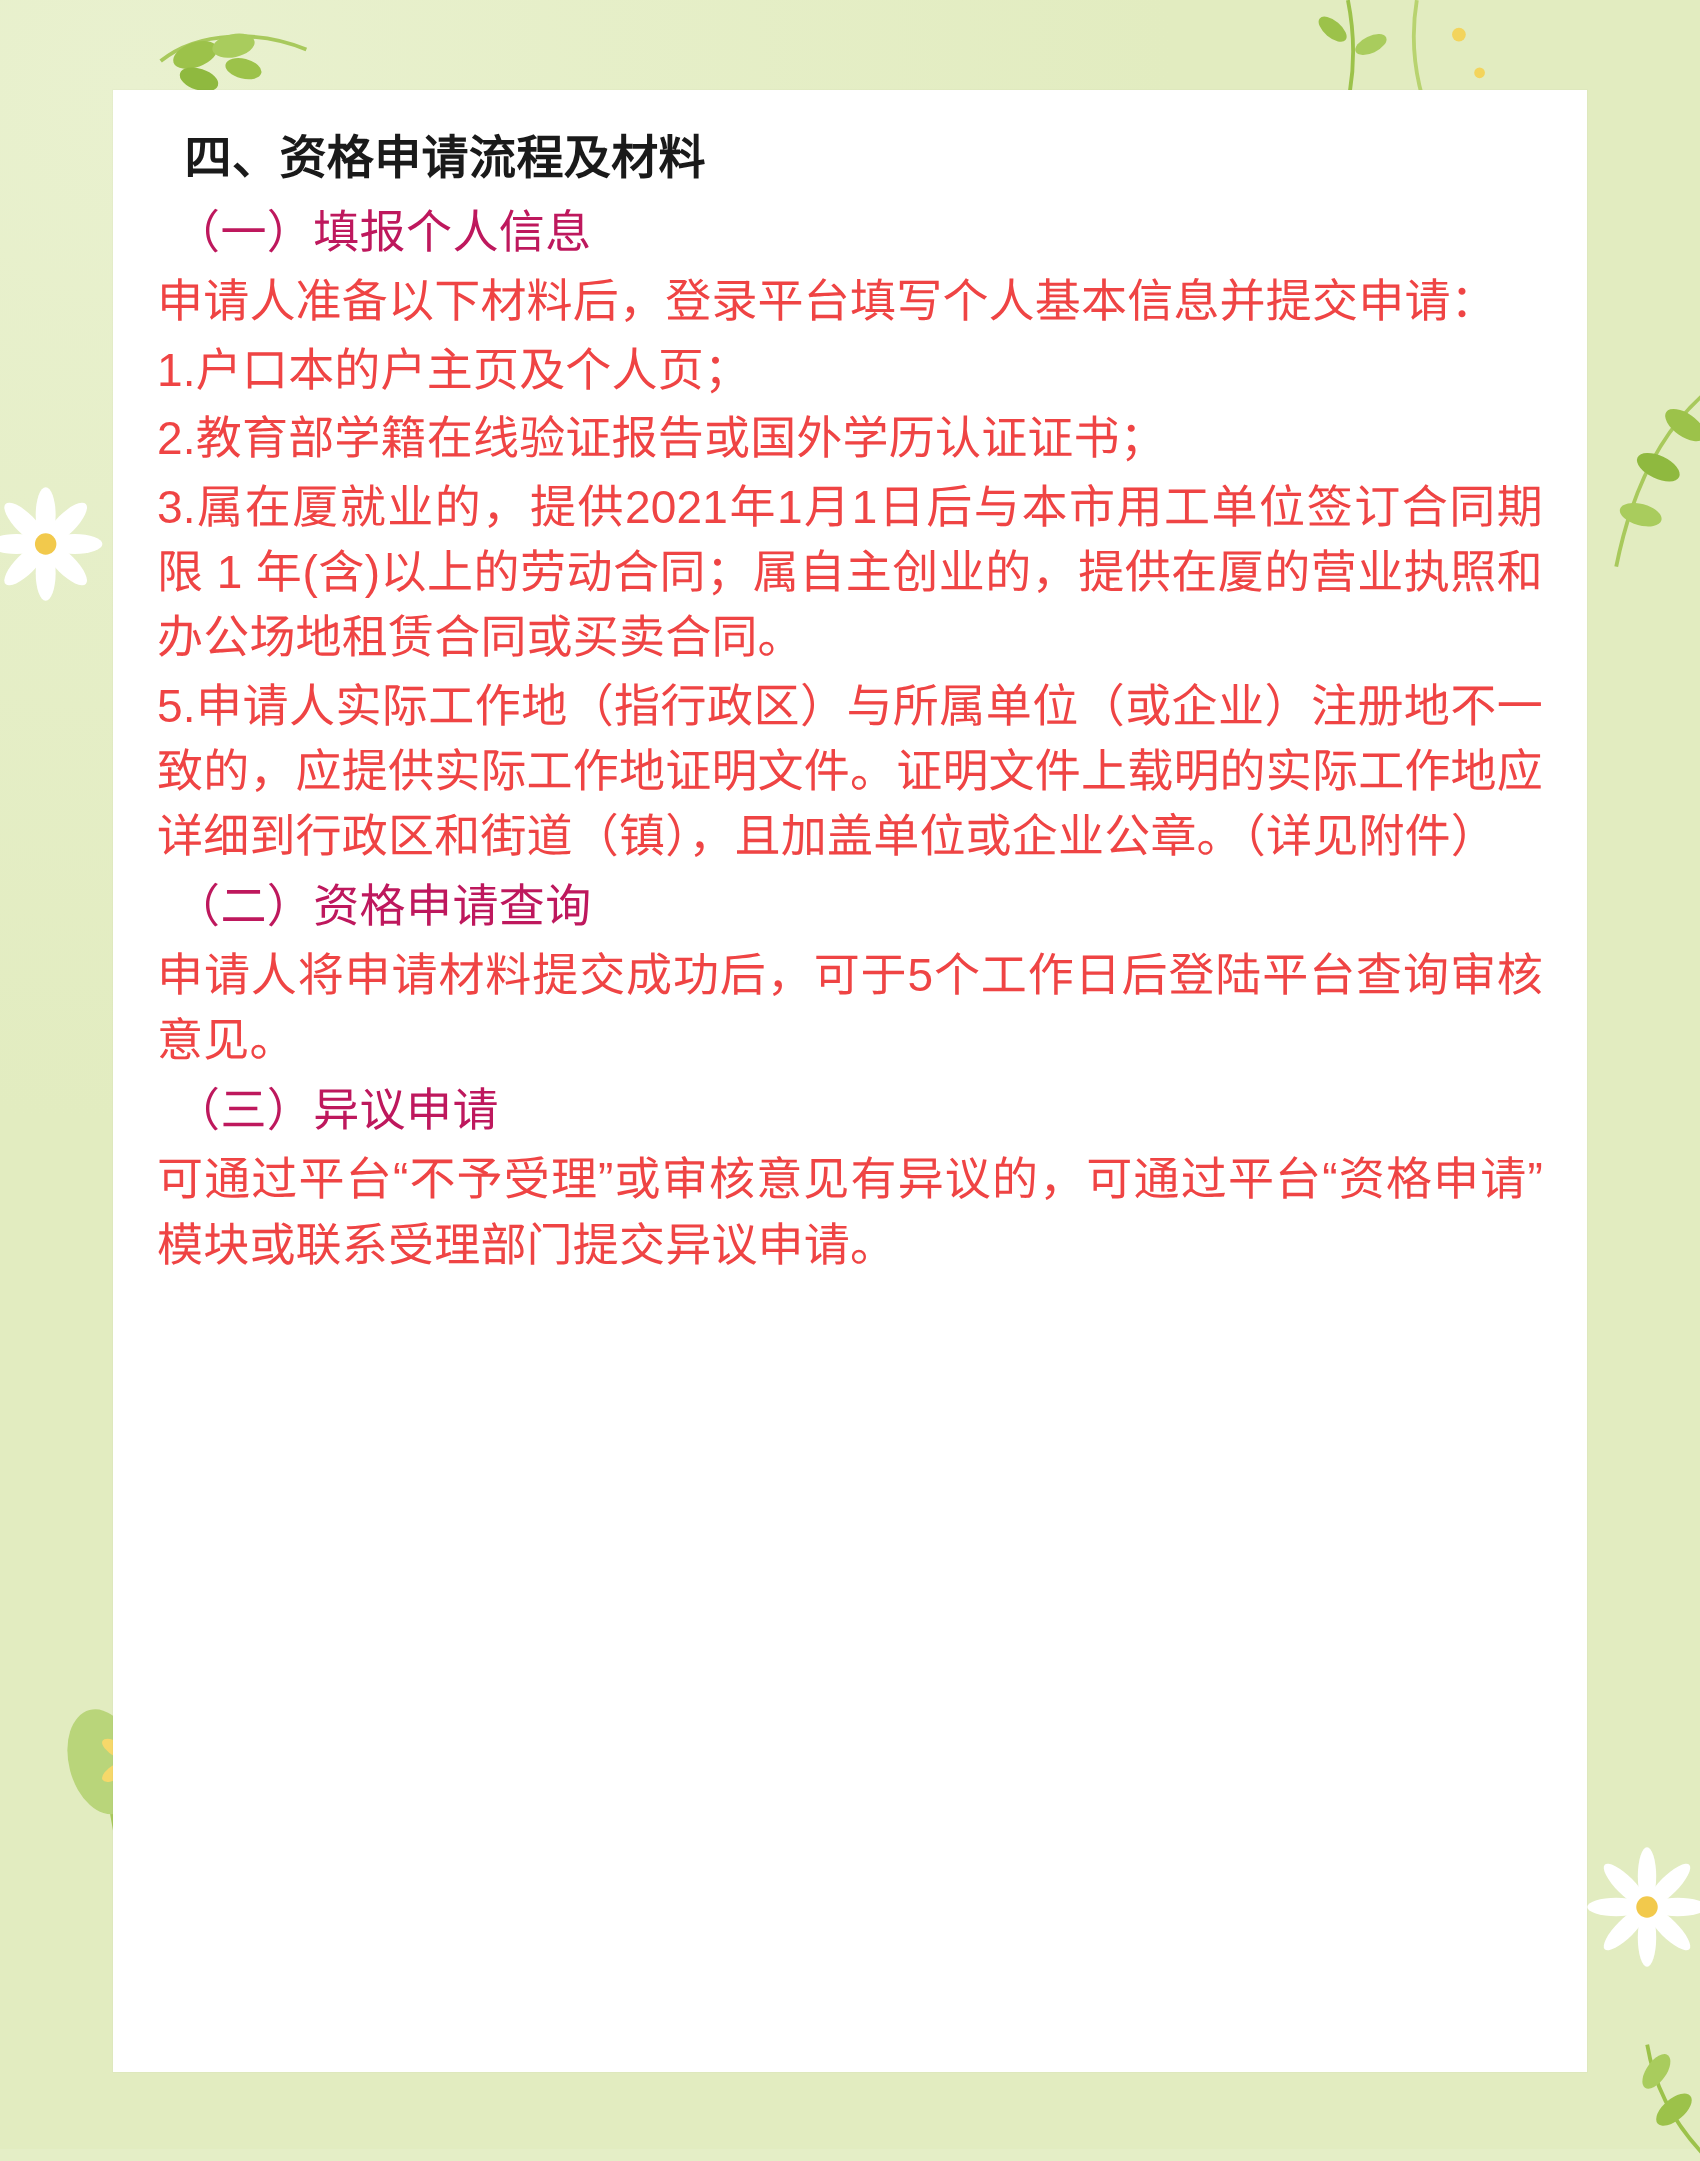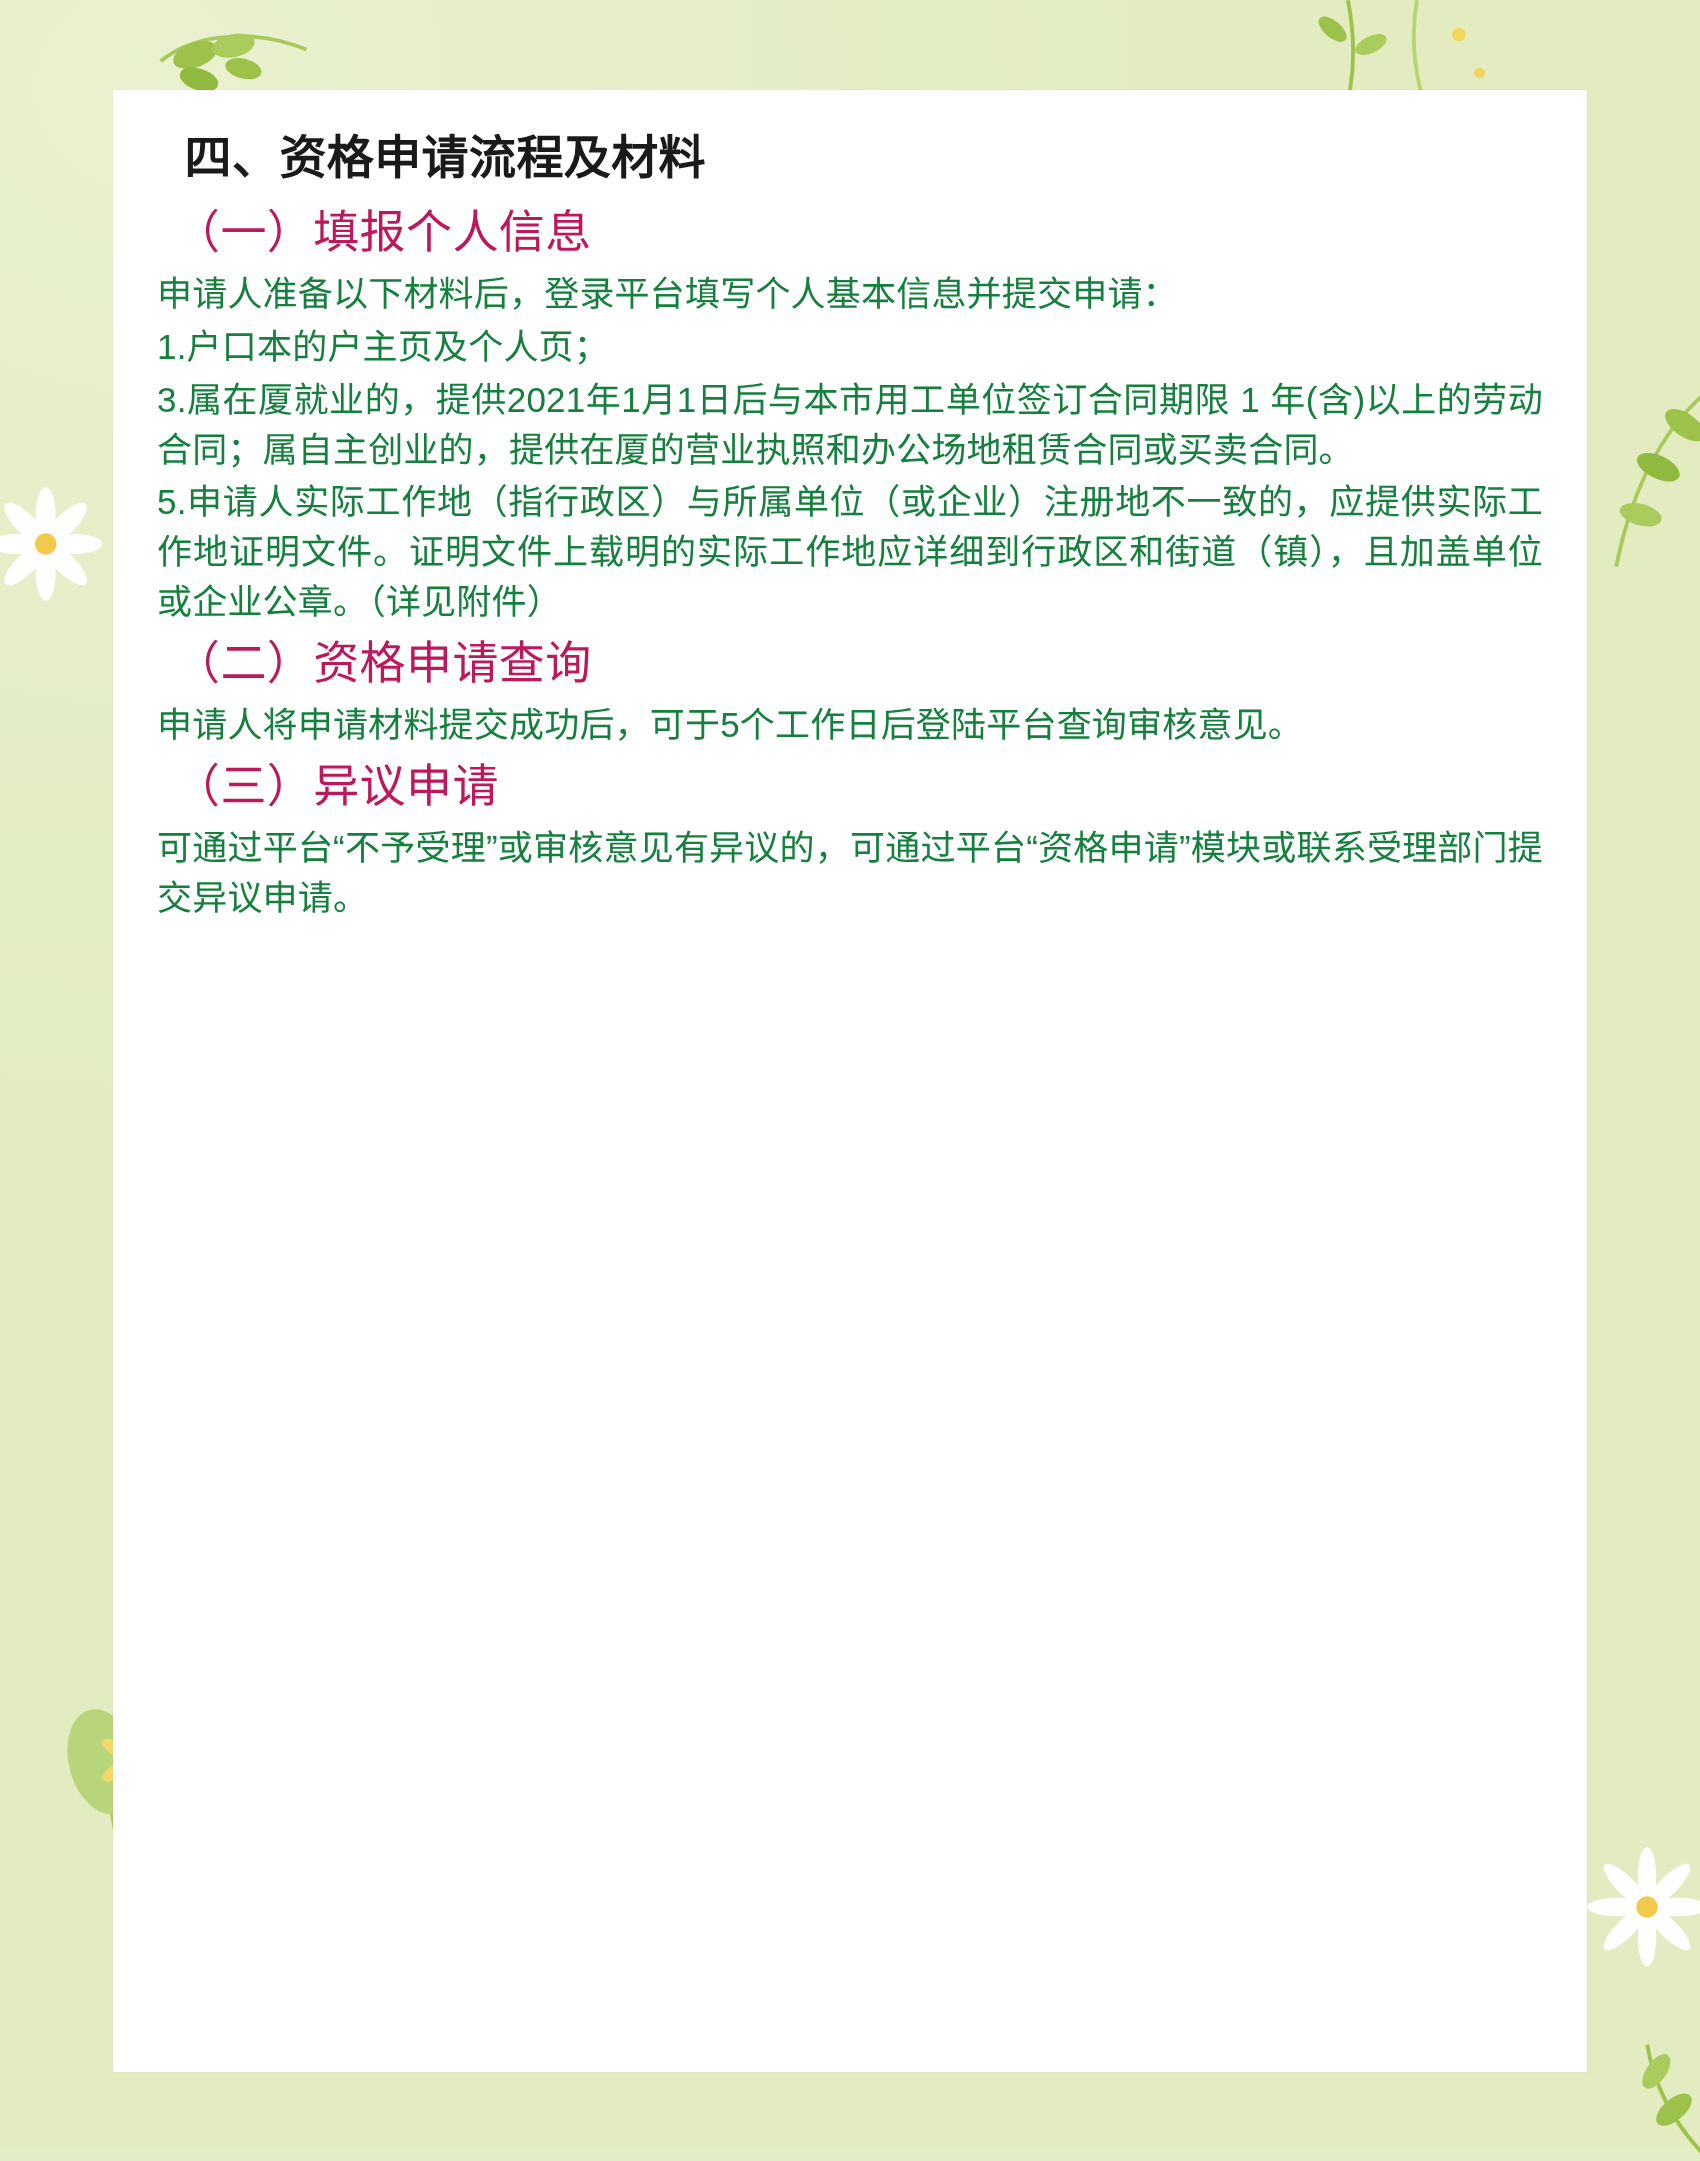--- a/index.html
+++ b/index.html
@@ -60,23 +60,23 @@
 
   .sub-head {
     font-size: 46px;
     line-height: 1.40;
     color: #be185d;
     margin: 4.6px 0 4.6px 17px;
     letter-spacing: 0.4px;
   }
 
   .para {
-    font-size: 35px;
+    font-size: 46px;
     line-height: 1.42;
-    color: #15803d;
+    color: #ef4444;
     margin: 3.1px 0 3.1px 0;
     letter-spacing: 0.2px;
     text-align: justify;
     text-justify: inter-ideograph;
   }
 
   
   .flower {
     position: absolute;
     pointer-events: none;
@@ -162,20 +162,21 @@
   </svg>
 
   <div id="card">
     <div id="content">
 
       <h1 class="h-title">四、资格申请流程及材料</h1>
 
       <div class="sub-head">（一）填报个人信息</div>
       <p class="para">申请人准备以下材料后，登录平台填写个人基本信息并提交申请：</p>
       <p class="para">1.户口本的户主页及个人页；</p>
+      <p class="para">2.教育部学籍在线验证报告或国外学历认证证书；</p>
       <p class="para">3.属在厦就业的，提供2021年1月1日后与本市用工单位签订合同期限 1 年(含)以上的劳动合同；属自主创业的，提供在厦的营业执照和办公场地租赁合同或买卖合同。</p>
       <p class="para">5.申请人实际工作地（指行政区）与所属单位（或企业）注册地不一致的，应提供实际工作地证明文件。证明文件上载明的实际工作地应详细到行政区和街道（镇），且加盖单位或企业公章。（详见附件）</p>
 
       <div class="sub-head">（二）资格申请查询</div>
       <p class="para">申请人将申请材料提交成功后，可于5个工作日后登陆平台查询审核意见。</p>
 
       <div class="sub-head">（三）异议申请</div>
       <p class="para">可通过平台“不予受理”或审核意见有异议的，可通过平台“资格申请”模块或联系受理部门提交异议申请。</p>
 
     </div>

